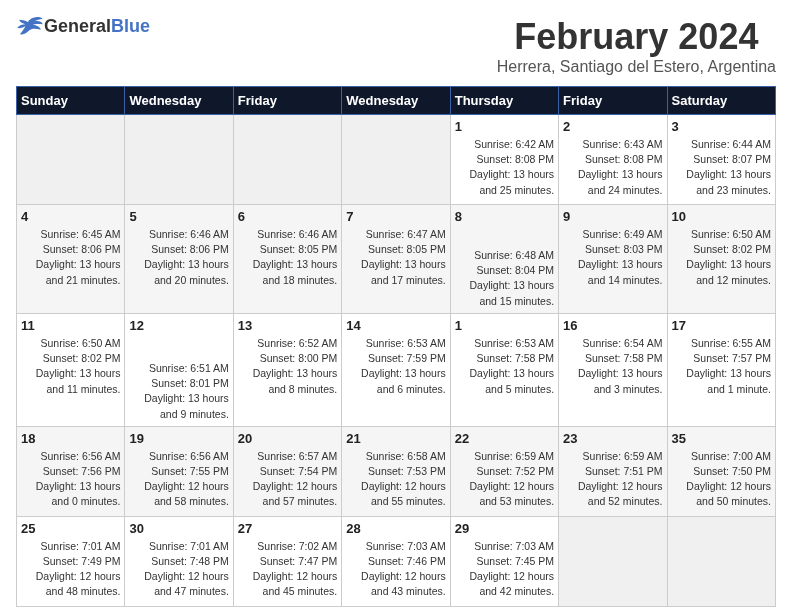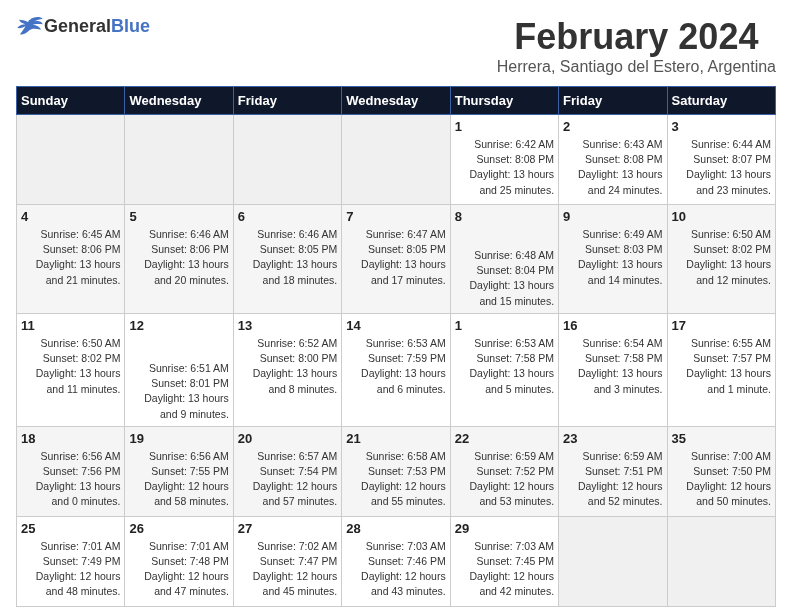--- a/index.html
+++ b/index.html
@@ -277,21 +277,21 @@
         </td>
       </tr>
       <tr>
         <td>
           <div class="day-number">25</div>
           <div class="day-info" style="white-space: pre-line;">Sunrise: 7:01 AM
 Sunset: 7:49 PM
 Daylight: 12 hours and 48 minutes.</div>
         </td>
         <td>
-          <div class="day-number">26</div>
+          <div class="day-number">30</div>
           <div class="day-info" style="white-space: pre-line;">Sunrise: 7:01 AM
 Sunset: 7:48 PM
 Daylight: 12 hours and 47 minutes.</div>
         </td>
         <td>
           <div class="day-number">27</div>
           <div class="day-info" style="white-space: pre-line;">Sunrise: 7:02 AM
 Sunset: 7:47 PM
 Daylight: 12 hours and 45 minutes.</div>
         </td>

